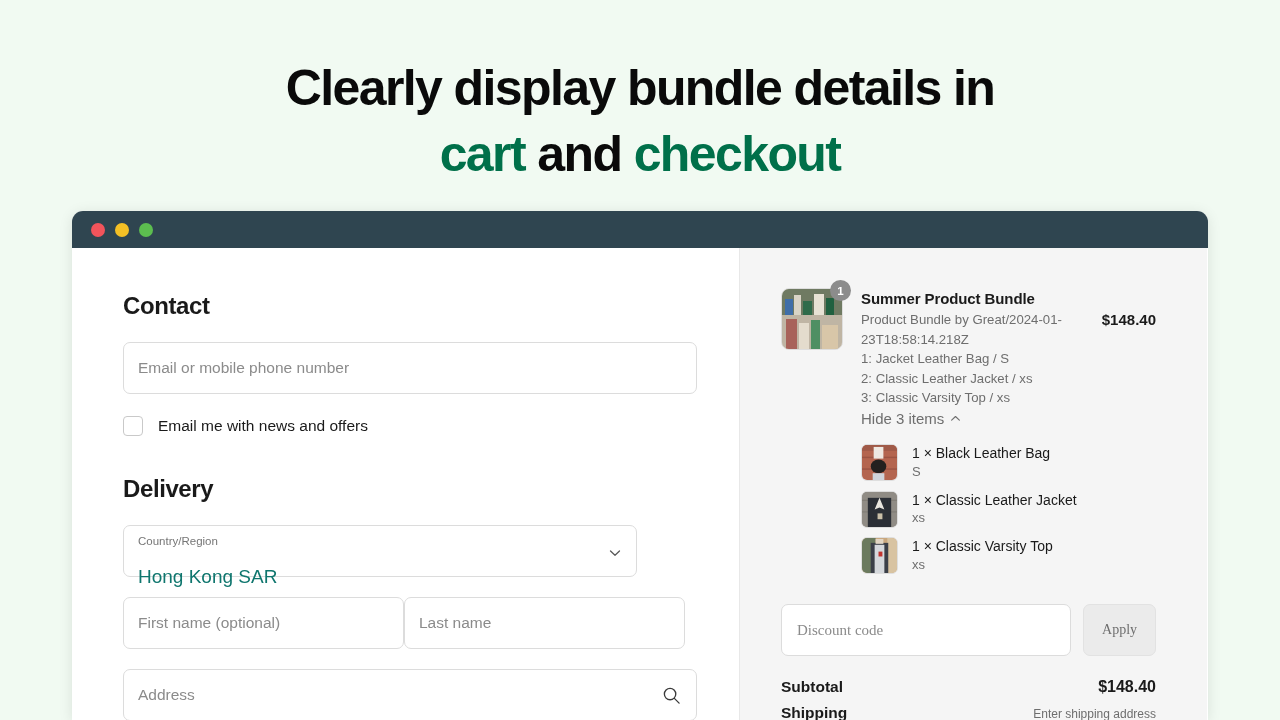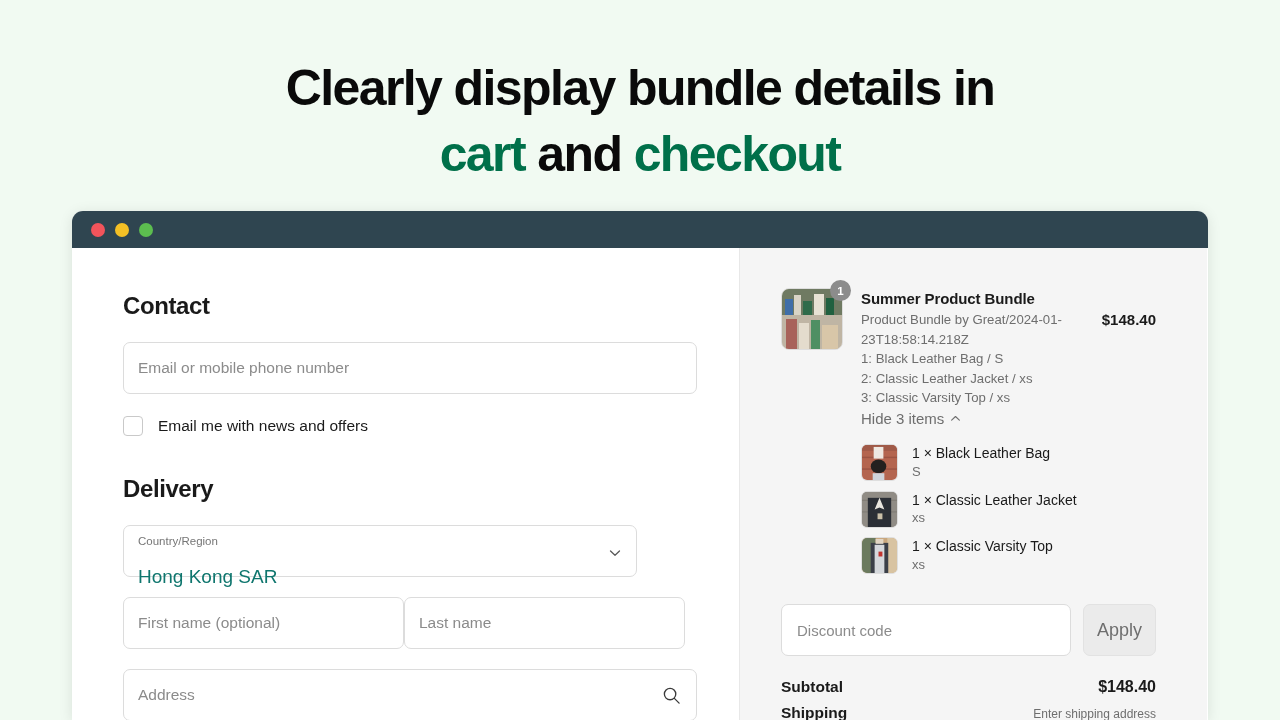--- a/index.html
+++ b/index.html
@@ -219,38 +219,39 @@
   }
   .sub-thumb .art { width: 100%; height: 100%; display: block; }
   .sub-text { padding-left: 14px; padding-top: 0px; }
   .sub-title { font-size: 14px; color: #1a1a1a; line-height: 1.35; }
   .sub-variant { font-size: 13px; color: #6e6e6e; line-height: 1.45; }
 
   .discount-row {
     display: flex;
     gap: 12px;
     margin-top: 29px;
+    font-family: Liberation Serif, serif;
   }
   .discount-input {
     width: 294px; height: 52px;
     border: 1px solid #dcdcdc;
     border-radius: 7px;
     background: #fff;
     display: flex; align-items: center;
     padding: 0 15px;
     font-size: 15px;
     color: #8b8b8b;
   }
   .apply-btn {
     width: 74px; height: 52px;
     border-radius: 7px;
     background: #ebebeb;
     border: 1px solid #e2e2e2;
     display: flex; align-items: center; justify-content: center;
-    font-size: 18px;
+    font-size: 14px;
     color: #6e6e6e;
   }
 
   .total-row {
     display: flex;
     justify-content: space-between;
     align-items: baseline;
     margin-top: 22px;
     gap: 19px;
   }
@@ -344,21 +345,21 @@
               <rect x="29" y="31" width="9" height="29" fill="#4f8f63"></rect>
               <rect x="40" y="36" width="16" height="24" fill="#d8c6a8"></rect>
             </svg>
           </div>
           <div class="qty-badge">1</div>
         </div>
 
         <div class="bundle-info">
           <div class="bundle-name">Summer Product Bundle</div>
           <div class="bundle-sub">Product Bundle by Great/2024-01-23T18:58:14.218Z</div>
-          <div class="bundle-line">1: Black Leather Bag / S</div>
+          <div class="bundle-line">1: Jacket Leather Bag / S</div>
           <div class="bundle-line">2: Classic Leather Jacket / xs</div>
           <div class="bundle-line">3: Classic Varsity Top / xs</div>
           <div class="toggle-items">
             <span>Hide 3 items</span>
             <span>
               <svg viewBox="0 0 12 12" width="11" height="11">
                 <path d="M1.8 7.8 L6 3.8 L10.2 7.8" fill="none" stroke="#6e6e6e" stroke-width="1.25" stroke-linecap="round" stroke-linejoin="round"></path>
               </svg>
             </span>
           </div>

